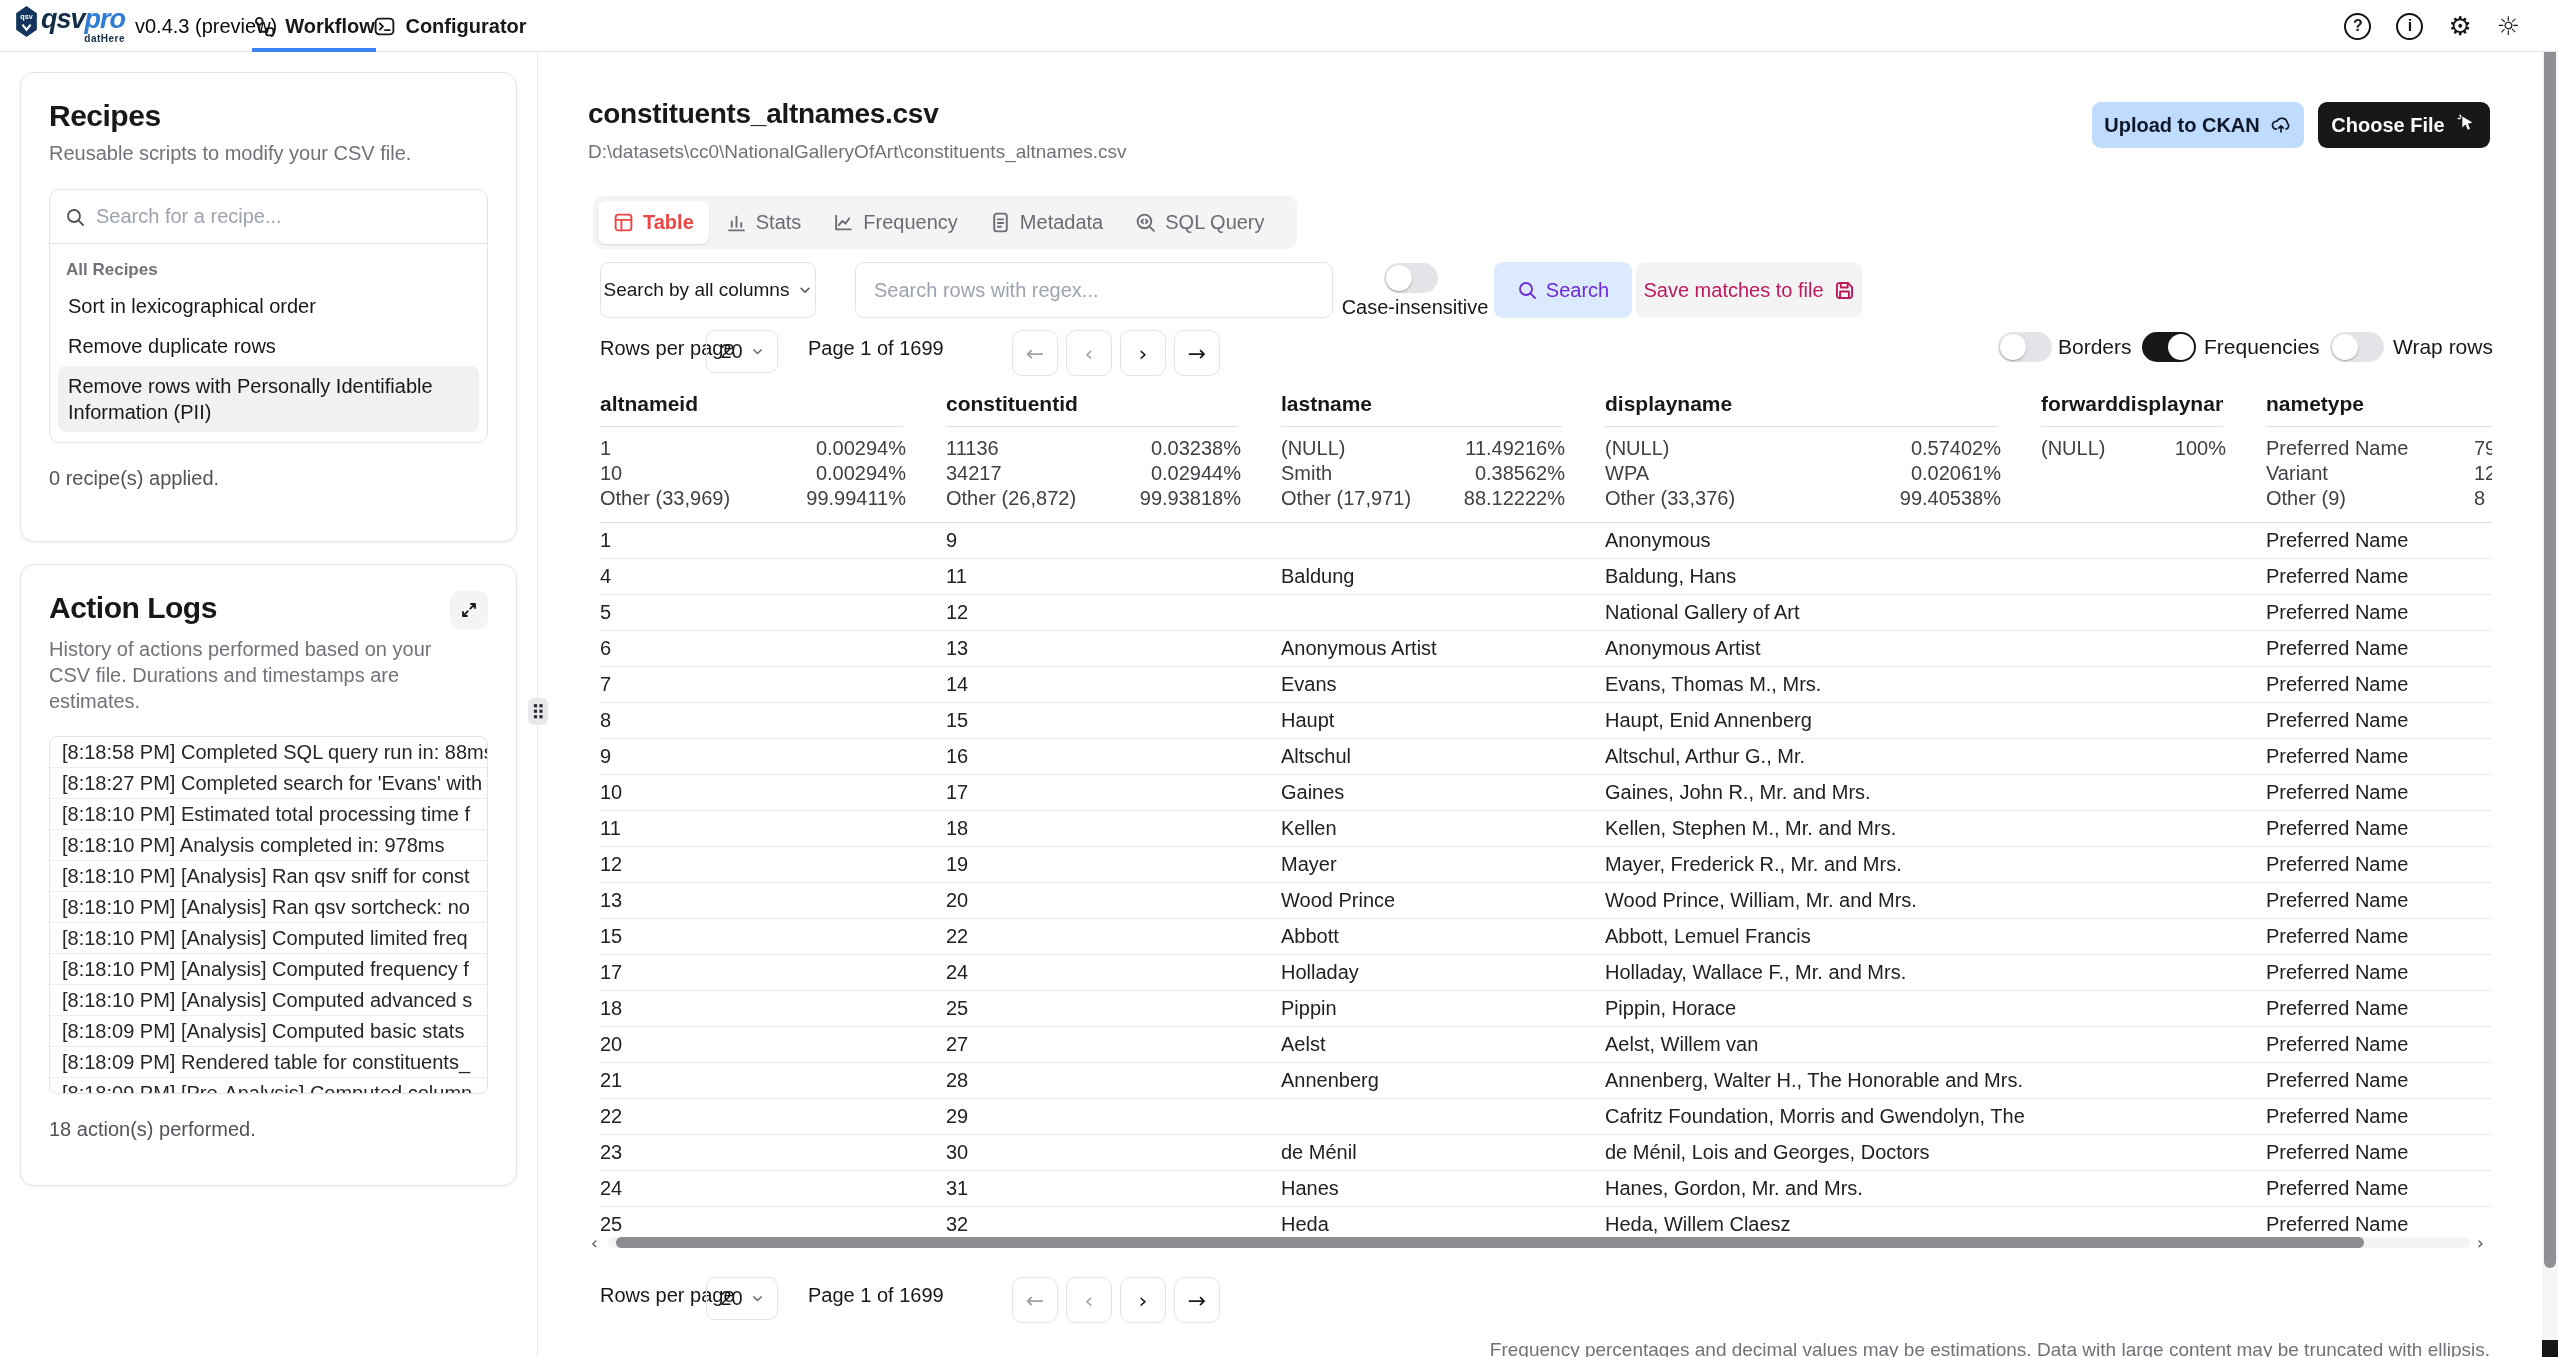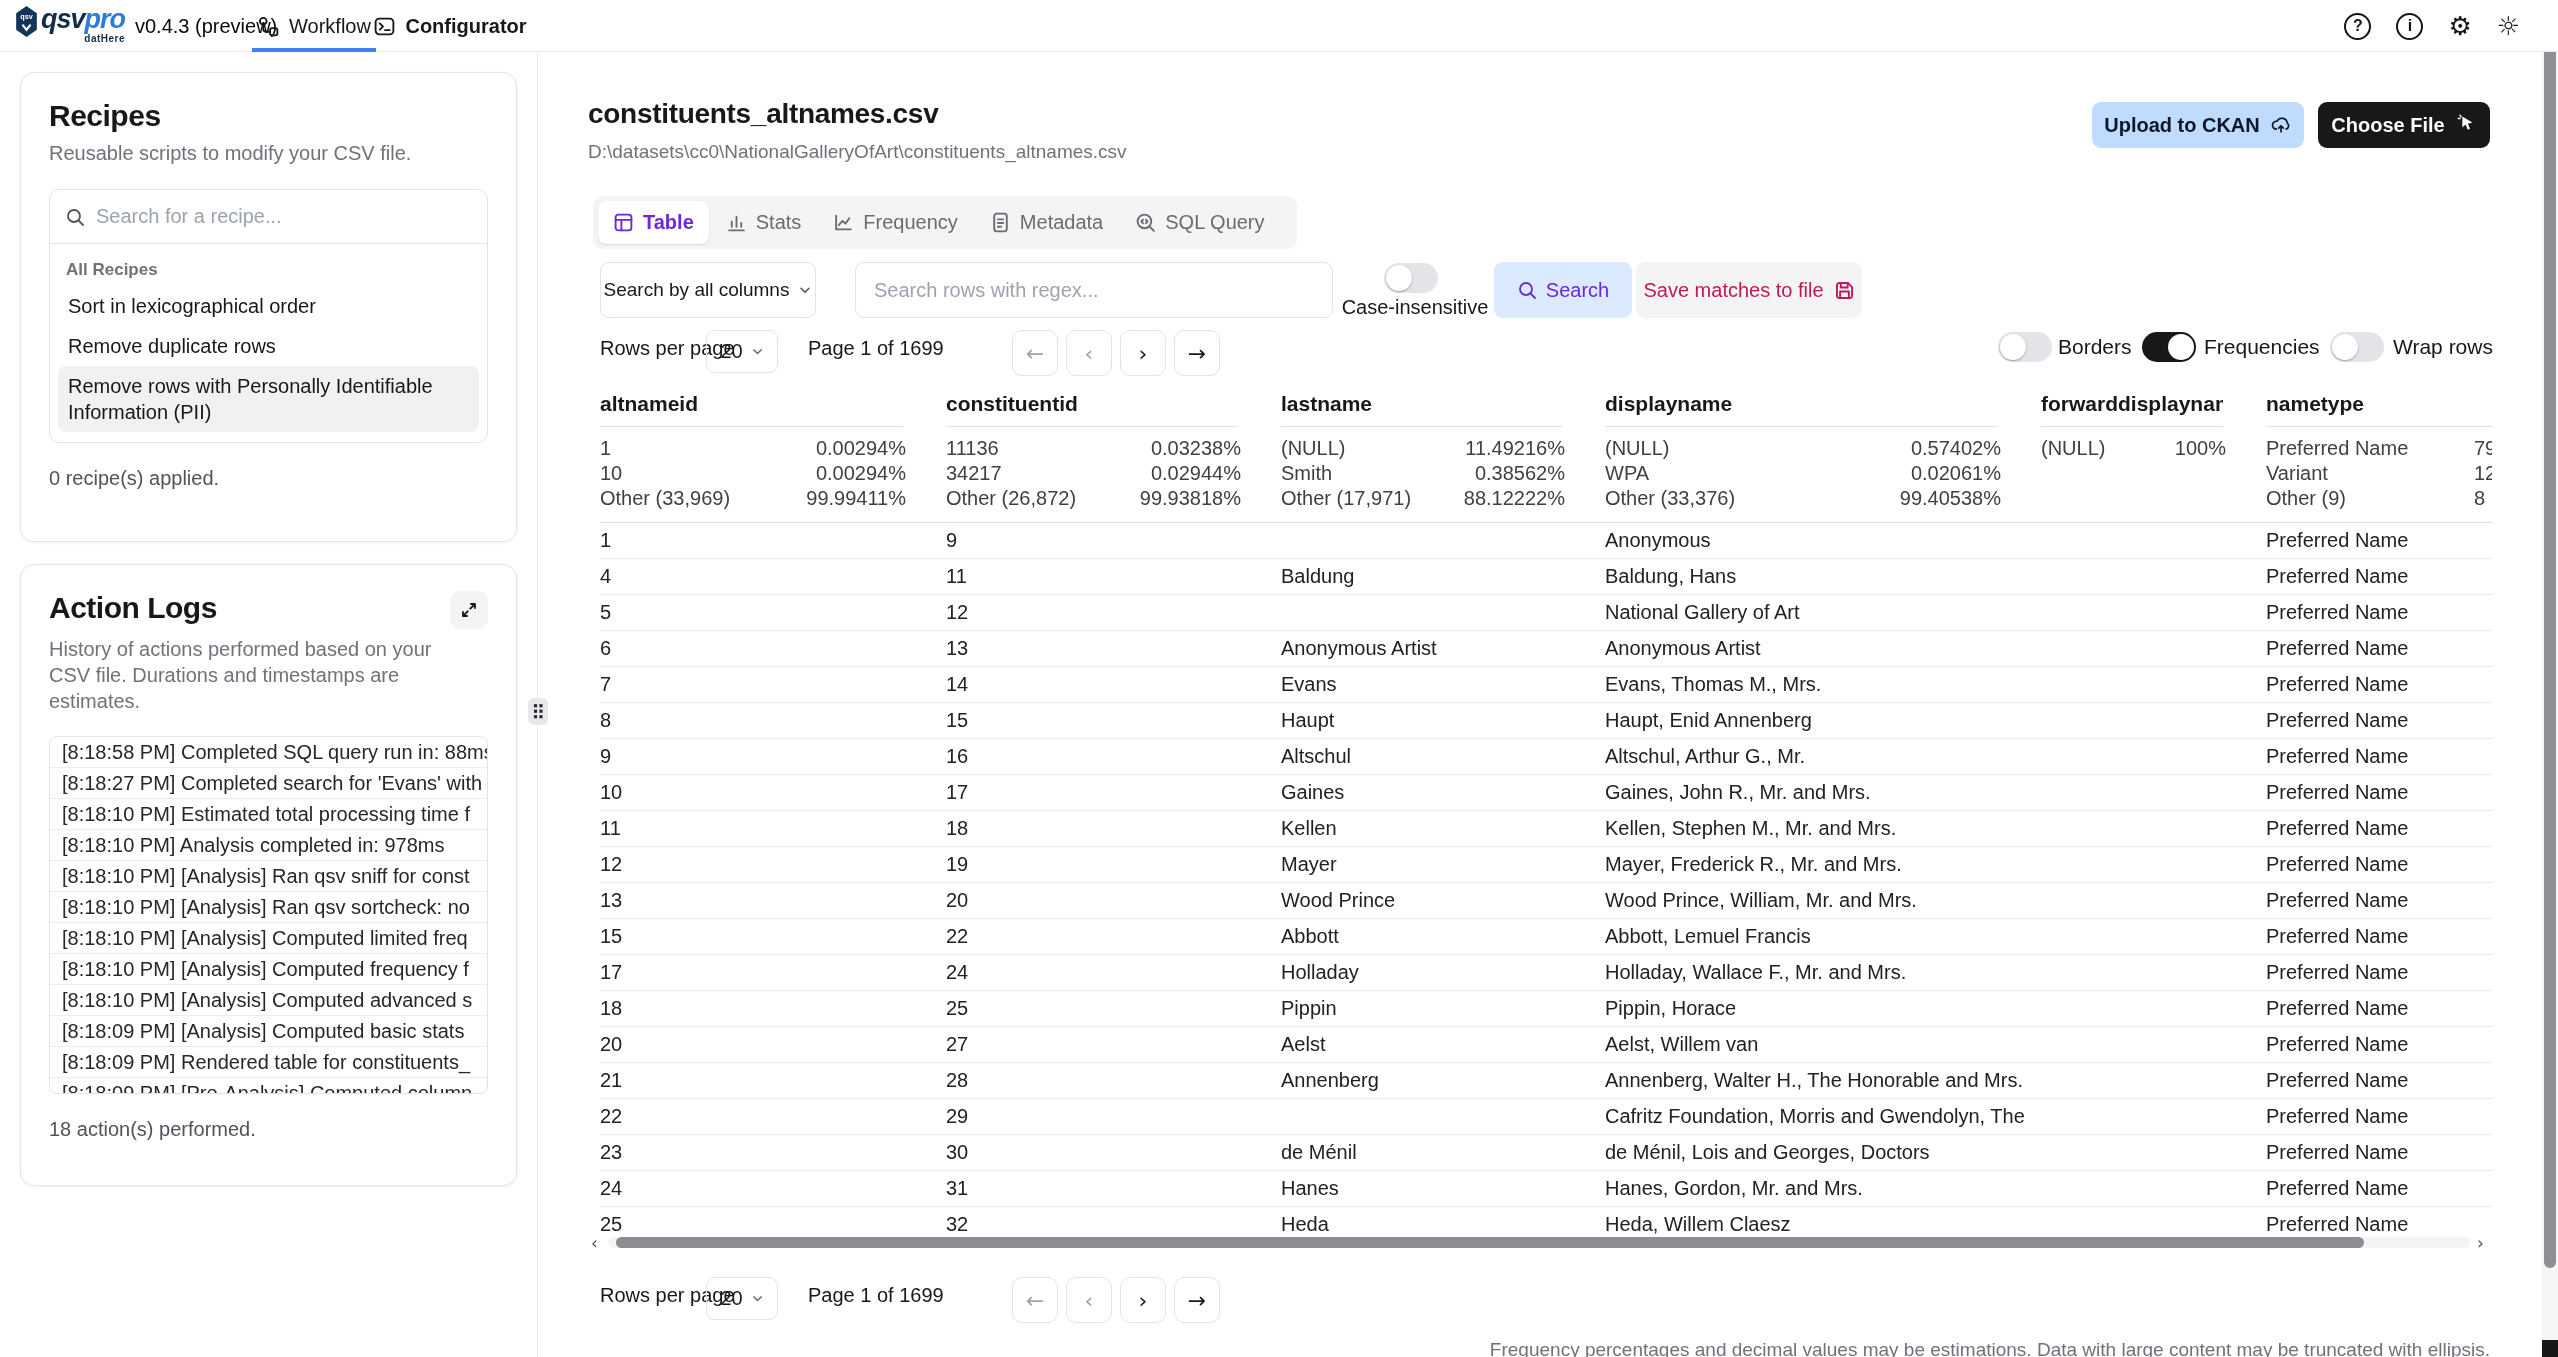--- a/index.html
+++ b/index.html
@@ -11,21 +11,21 @@
   
   .topbar { position:absolute; left:0; top:0; width:2558px; height:52px; background:#fff; border-bottom:1px solid #e7e7ea; z-index:5; }
   .logo { position:absolute; left:16px; top:6px; display:flex; align-items:flex-start; gap:4px; }
   .logo-word { line-height:1; }
   .logo-line1 { font-size:27px; font-weight:800; font-style:italic; letter-spacing:-1px; }
   .logo-qsv { color:#132c47; } .logo-pro { color:#2e7cd6; }
   .logo-sub { display:block; text-align:right; font-size:10px; font-weight:700; color:#132c47; margin-top:1px; letter-spacing:0.5px;}
   .version { position:absolute; left:135px; top:0; height:52px; display:flex; align-items:center; font-size:20px; font-weight:500; color:#0a0a0a; }
   .toptab { position:absolute; top:0; height:52px; display:flex; align-items:center; justify-content:center; gap:9px; font-size:20px; cursor:default; }
   .toptab .ic { width:23px; height:23px; }
-  .toptab-workflow { left:252px; width:124px; font-weight:400; }
+  .toptab-workflow { left:252px; width:124px; font-weight:700; }
   .toptab-workflow::after { content:""; position:absolute; left:0; bottom:0; width:100%; height:4px; background:#3b82f6; }
   .toptab-config { left:382px; width:136px; font-weight:600; }
   .topbar-icons { position:absolute; right:38px; top:0; height:52px; display:flex; align-items:center; gap:25px; }
   .circle-ic { width:27px; height:27px; border:2.3px solid #141417; border-radius:50%; display:flex; align-items:center; justify-content:center; font-size:16px; font-weight:700; color:#141417; }
   .uni-ic { font-family:"DejaVu Sans", sans-serif; font-size:26px; line-height:1; color:#141417; }
 
   
   .vscroll { position:absolute; right:0; top:0; width:16px; height:1357px; background:#f6f6f7; }
   .vscroll .up { position:absolute; top:4px; left:0; width:16px; text-align:center; font-size:10px; color:#8a8a8f; font-family:"DejaVu Sans",sans-serif; }
   .vscroll .thumb { position:absolute; left:2px; width:12px; top:22px; height:1246px; background:#8f9095; border-radius:7px; }
@@ -63,21 +63,21 @@
   .file-path { position:absolute; left:588px; top:141px; font-size:19px; color:#71717a; }
   .btn { position:absolute; display:flex; align-items:center; justify-content:center; gap:10px; border-radius:9px; font-size:20px; font-weight:600; }
   .btn .ic { width:22px; height:22px; }
   .btn-upload { left:2092px; top:102px; width:212px; height:46px; background:#bfdbfe; color:#0f172a; }
   .btn-choose { left:2318px; top:102px; width:172px; height:46px; background:#18181b; color:#fafafa; }
 
   
   .tabbar { position:absolute; left:593px; top:196px; width:704px; height:53px; background:#f4f4f5; border-radius:10px; display:flex; align-items:center; padding:5px; gap:2px; }
   .vtab { display:flex; align-items:center; gap:9px; padding:0 15px; height:43px; border-radius:8px; font-size:20px; color:#6b6b74; font-weight:500; }
   .vtab .ic { width:21px; height:21px; }
-  .vtab.active { background:#fff; color:#6d28d9; font-weight:600; box-shadow:0 1px 2px rgba(0,0,0,0.12); }
+  .vtab.active { background:#fff; color:#ef4444; font-weight:600; box-shadow:0 1px 2px rgba(0,0,0,0.12); }
 
   
   .col-select { position:absolute; left:600px; top:262px; width:216px; height:56px; border:1px solid #e4e4e7; border-radius:9px; display:flex; align-items:center; justify-content:center; gap:9px; font-size:19px; }
   .col-select .ic { width:14px; height:14px; color:#52525b; }
   .regex-input { position:absolute; left:855px; top:262px; width:478px; height:56px; border:1px solid #e4e4e7; border-radius:9px; display:flex; align-items:center; padding:0 18px; font-size:20px; color:#9ca3af; }
   .switch { width:54px; height:30px; border-radius:15px; background:#e4e4e8; position:relative; }
   .switch .knob { position:absolute; top:2px; left:2px; width:26px; height:26px; border-radius:50%; background:#fff; box-shadow:0 1px 2px rgba(0,0,0,0.3); }
   .switch.on { background:#18181b; }
   .switch.on .knob { left:auto; right:2px; }
   .case-toggle { position:absolute; left:1384px; top:263px; }

